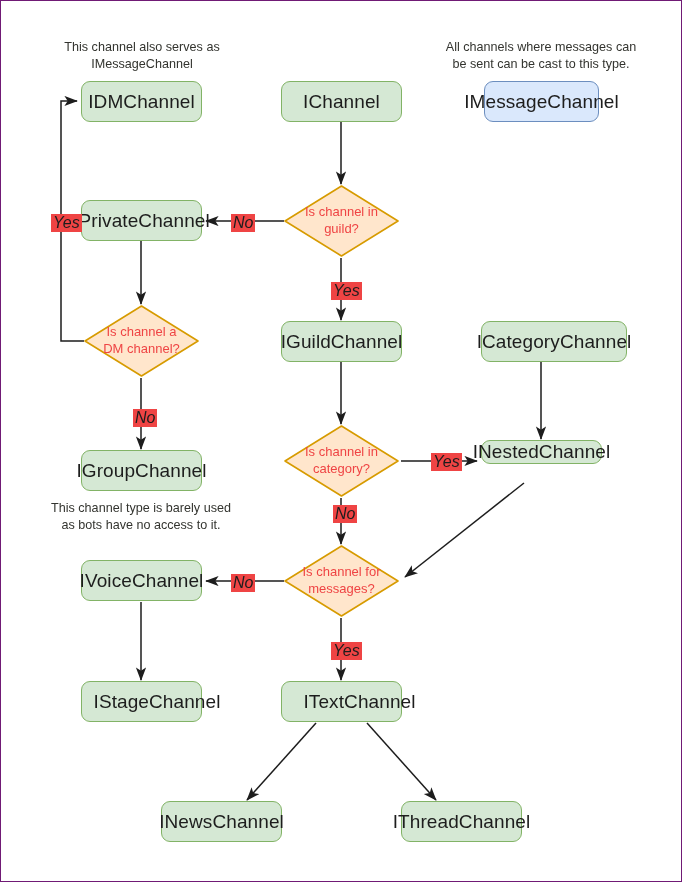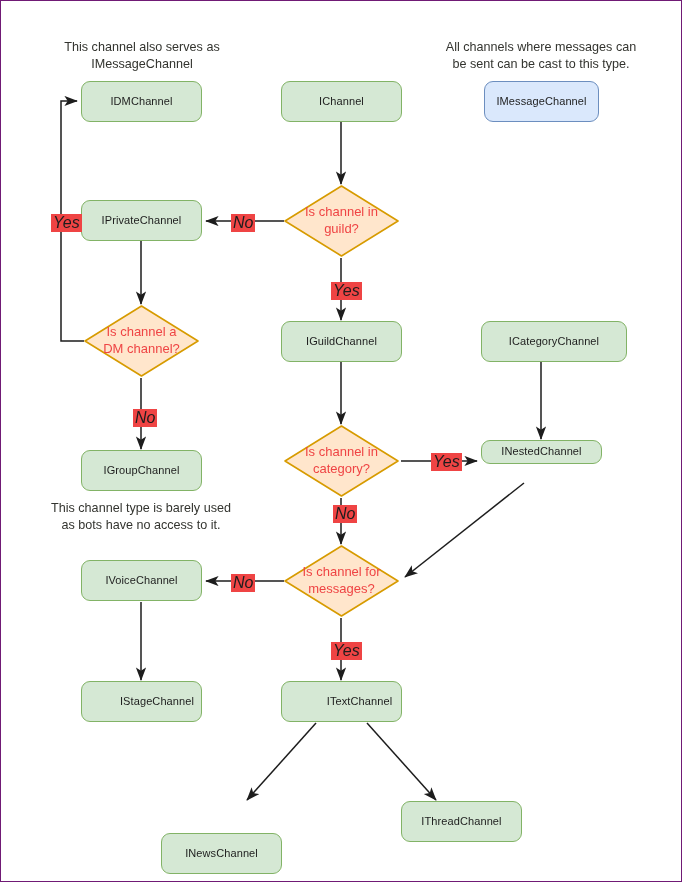--- a/index.html
+++ b/index.html
@@ -29,21 +29,21 @@
     pointer-events: none;
   }
   .node {
     position: absolute;
     box-sizing: border-box;
     display: flex;
     align-items: center;
     justify-content: center;
     text-align: center;
     border-radius: 9px;
-    font-size: 11px;
+    font-size: 19px;
     color: #1d1d1d;
     line-height: 1.25;
     letter-spacing: 0.1px;
   }
   .node.green {
     background: #d5e8d4;
     border: 1.4px solid #82b366;
   }
   .node.blue {
     background: #dae8fc;
@@ -160,21 +160,21 @@
   <div class="node green" style="left:80px; top:449px; width:121px; height:41px;">IGroupChannel</div>
 
   <div class="node green" style="left:480px; top:439px; width:121px; height:24px;">INestedChannel</div>
 
   <div class="node green" style="left:80px; top:559px; width:121px; height:41px;">IVoiceChannel</div>
 
   <div class="node green" style="left:80px; top:680px; width:121px; height:41px;padding-left:31px;">IStageChannel</div>
 
   <div class="node green" style="left:280px; top:680px; width:121px; height:41px;padding-left:36px;">ITextChannel</div>
 
-  <div class="node green" style="left:160px; top:832px; width:121px; height:41px;">INewsChannel</div>
+  <div class="node green" style="left:160px; top:800px; width:121px; height:41px;">INewsChannel</div>
 
   <div class="node green" style="left:400px; top:800px; width:121px; height:41px;">IThreadChannel</div>
 
   <div class="diamond" style="left:282px; top:183px; width:117px; height:74px;">
     <svg class="dshape" viewBox="0 0 117 74" preserveAspectRatio="none">
       <path d="M58.5,2 L115,37 L58.5,72 L2,37 Z" fill="#ffe6cc" stroke="#d79b00" stroke-width="1.6" stroke-linejoin="round"></path>
     </svg>
     <div class="dlabel">
       <span>
         <span>Is channel in</span><br>

